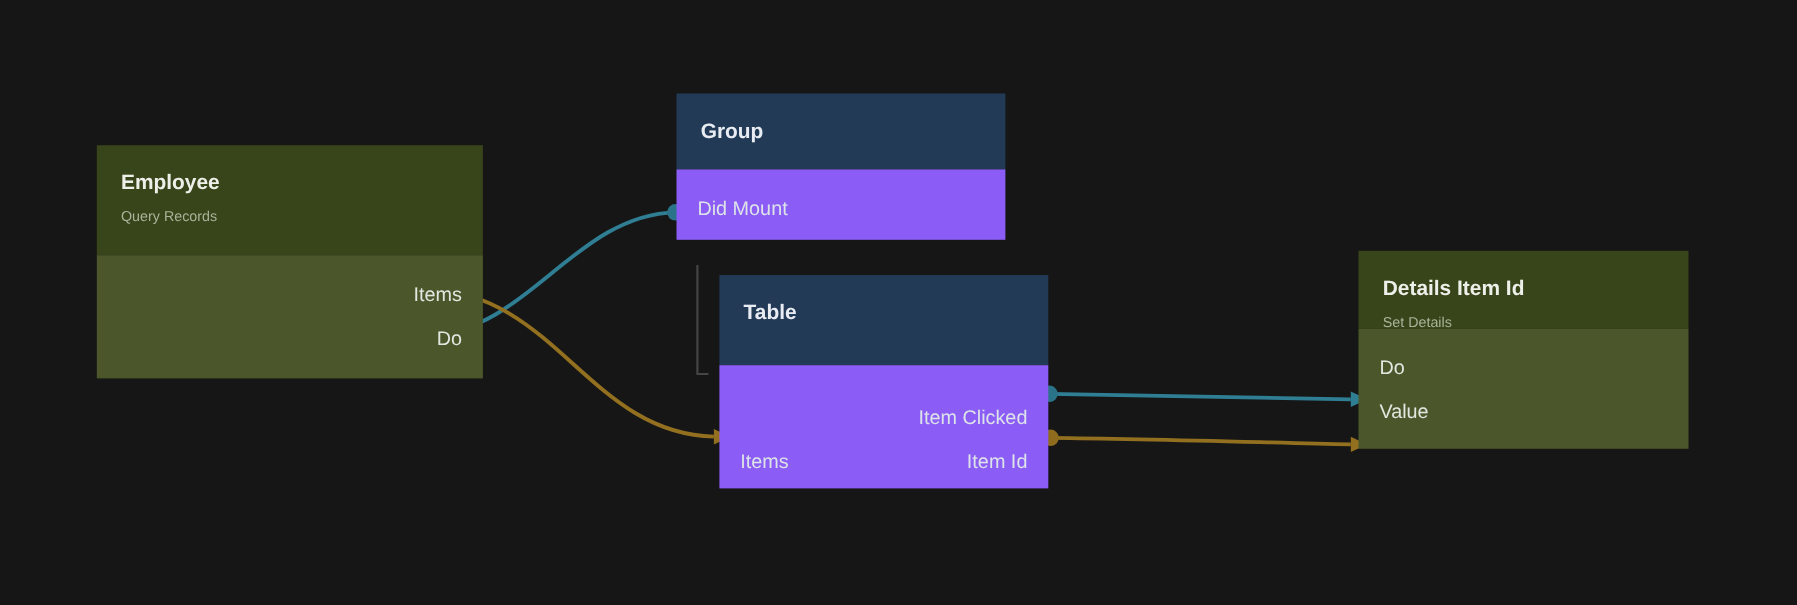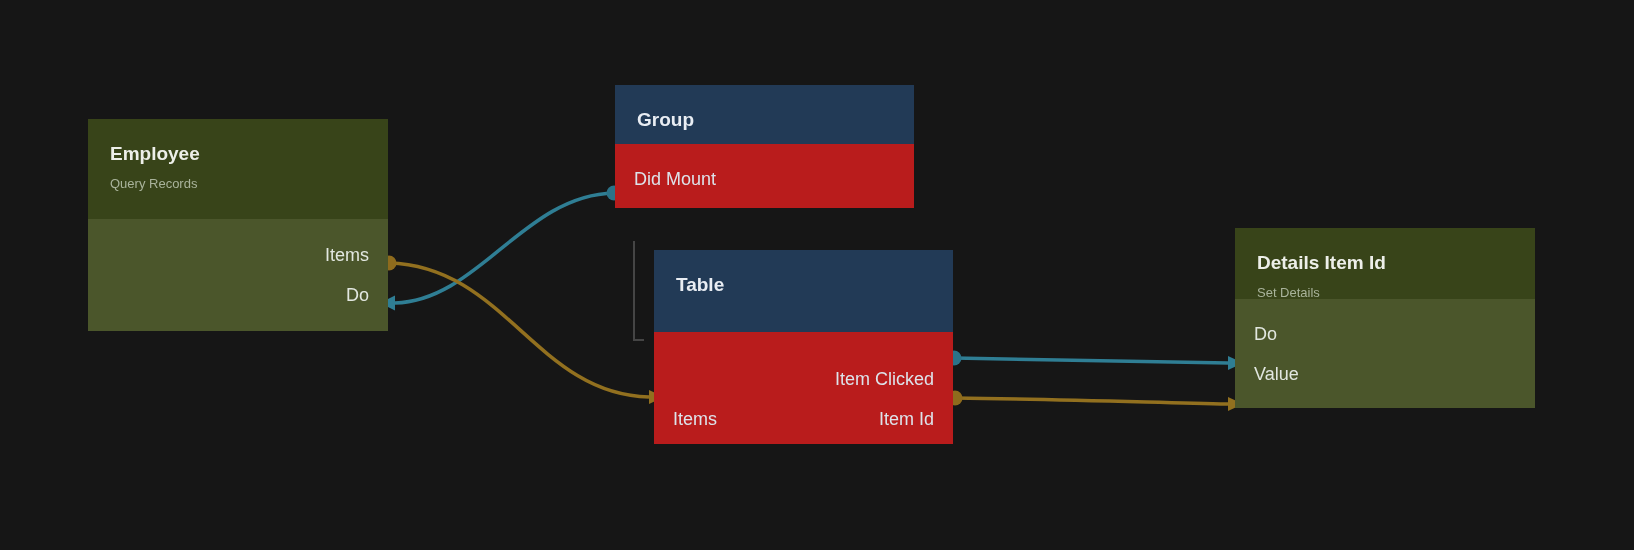--- a/index.html
+++ b/index.html
@@ -59,31 +59,31 @@
   .port-row .spacer { flex: 1; }
   .port-label { color: #e2e7e0; }
 
   
   .node.green .node-header { background: #384419; }
   .node.green .node-body   { background: #4b562b; }
   .node.green .node-subtitle { color: #a9b39b; }
 
   
   .node.blue .node-header { background: #223a56; }
-  .node.blue .node-body   { background: #b91c1c; }
+  .node.blue .node-body   { background: #8b5cf6; }
   .node.blue .node-title  { color: #e9edf3; }
   .node.blue .port-label  { color: #dde3ea; }
 
   
-  #node-employee { left: 88px;  top: 119px; width: 300px; }
+  #node-employee { left: 88px;  top: 132px; width: 351px; }
   #node-employee .node-header { height: 100px; }
   #node-employee .node-body   { height: 112px; padding-top: 16px; }
 
   #node-group { left: 615px; top: 85px; width: 299px; }
-  #node-group .node-header { height: 59px; }
+  #node-group .node-header { height: 69px; }
   #node-group .node-body   { height: 64px; padding-top: 15px; }
 
   #node-table { left: 654px; top: 250px; width: 299px; }
   #node-table .node-header { height: 82px; }
   #node-table .node-body   { height: 112px; padding-top: 27px; }
 
   #node-details { left: 1235px; top: 228px; width: 300px; }
   #node-details .node-header { height: 71px; }
   #node-details .node-body   { height: 109px; padding-top: 15px; }
 </style>

